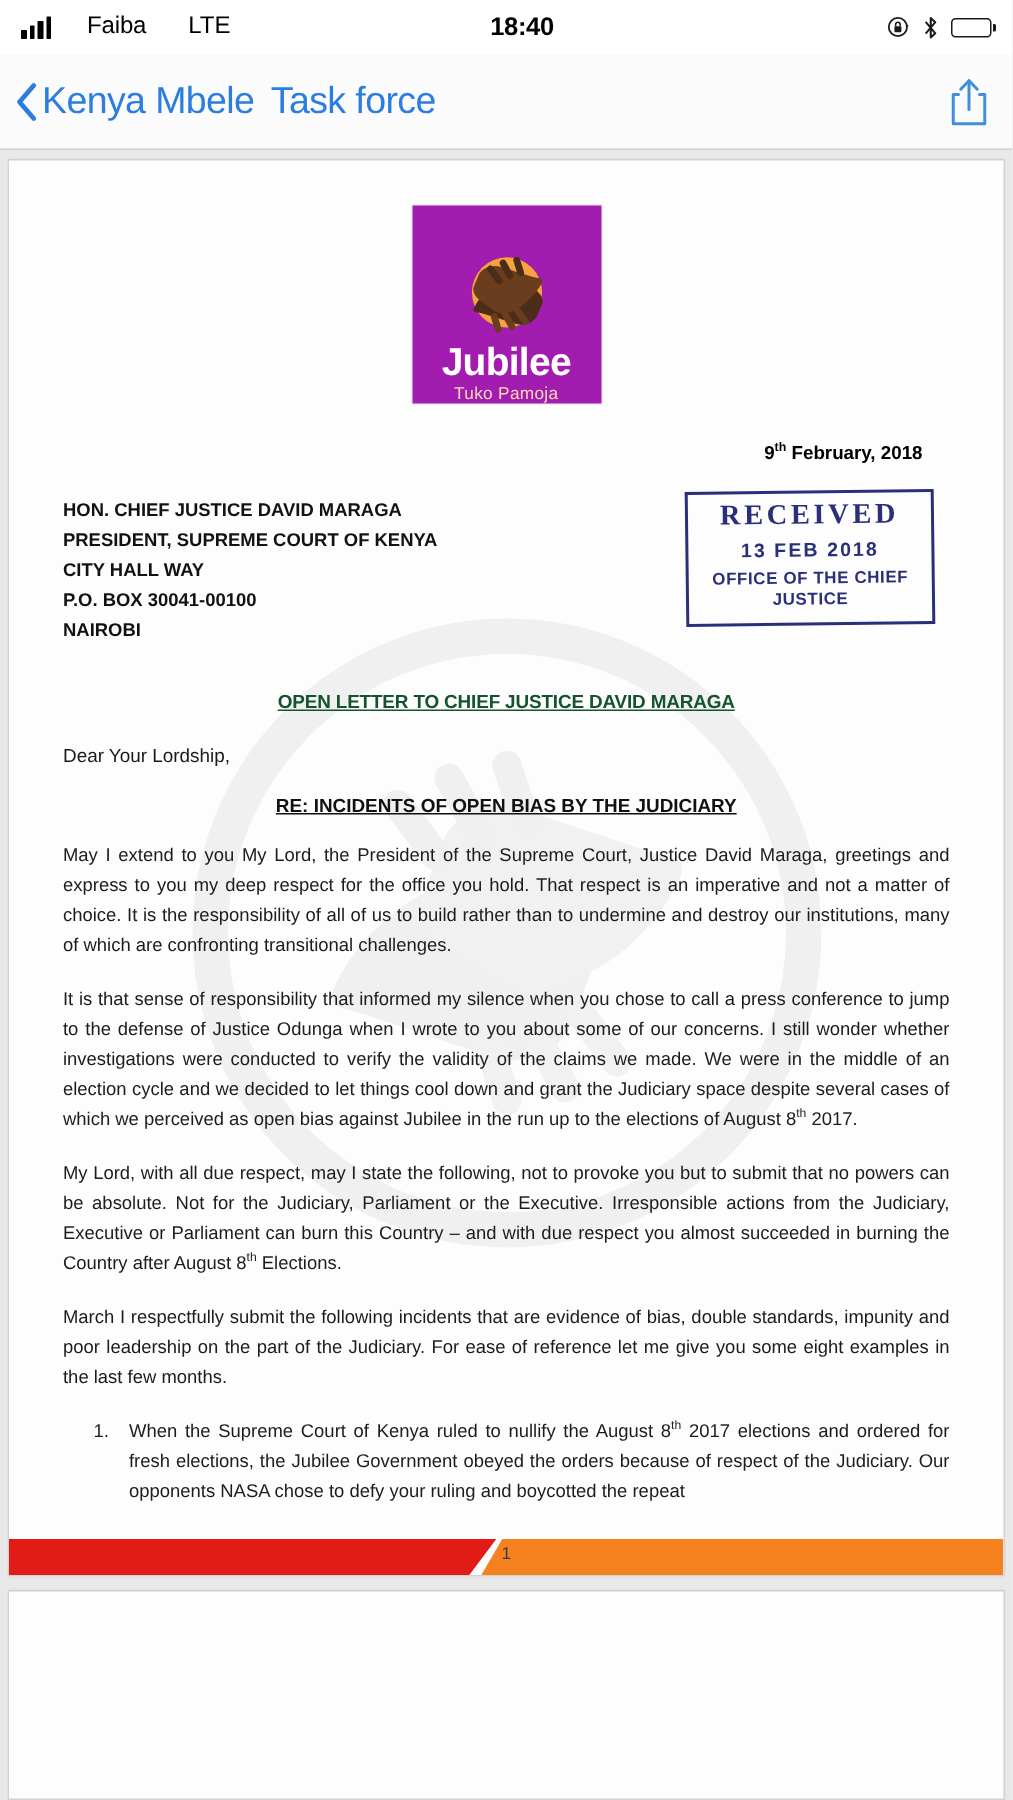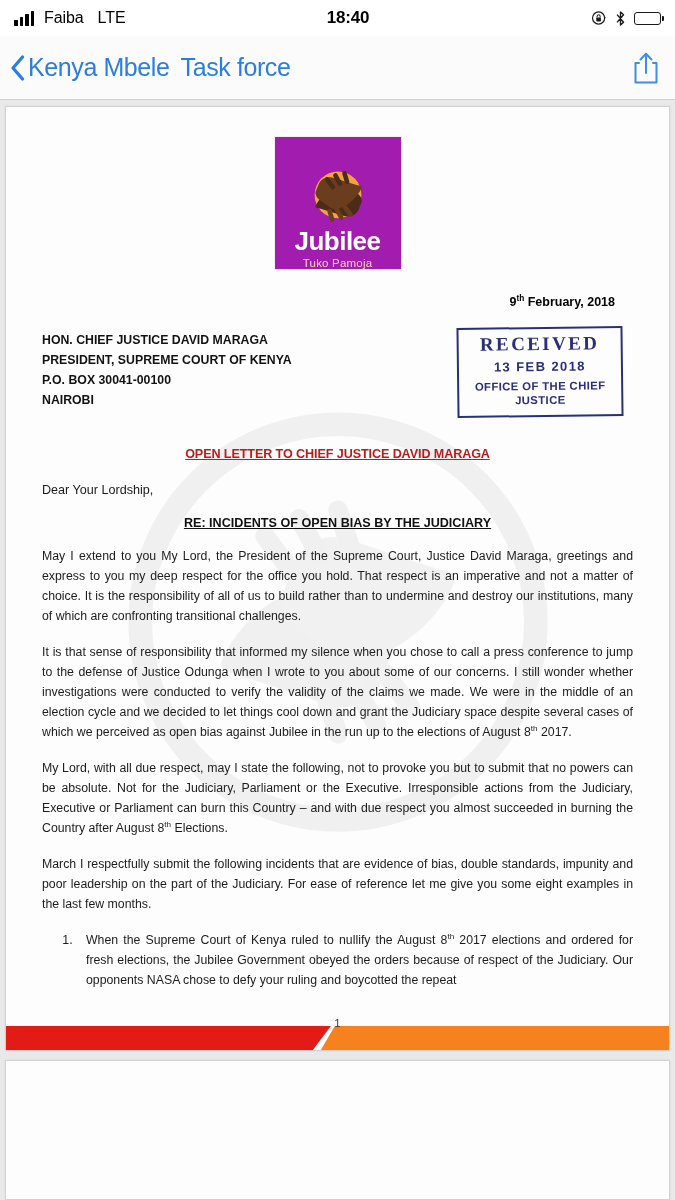--- a/index.html
+++ b/index.html
@@ -11,21 +11,21 @@
   }
 
   
   .status-bar {
     height: 36px; width: 100%;
     background: #ffffff;
     display: flex; align-items: center;
     padding: 0 14px;
     position: relative;
   }
-  .sb-left { display: flex; align-items: center; gap: 10px; }
+  .sb-left { display: flex; align-items: center; gap: 24px; }
   .signal-bars { display: flex; align-items: flex-end; gap: 2px; height: 15px; }
   .signal-bars i { width: 3.5px; background: #000; display: block; border-radius: .5px; }
   .signal-bars i:nth-child(1) { height: 6px; }
   .signal-bars i:nth-child(2) { height: 9px; }
   .signal-bars i:nth-child(3) { height: 12px; }
   .signal-bars i:nth-child(4) { height: 15px; }
   .carrier { font-size: 16px; color: #000; letter-spacing: -0.1px; }
   .net-type { font-size: 16px; color: #000; margin-left: 4px; }
   .sb-time {
     position: absolute; left: 0; right: 0; text-align: center;
@@ -145,21 +145,21 @@
     margin-top: 7px; line-height: 1;
   }
   .stamp-office {
     font-size: 11.3px; font-weight: bold; letter-spacing: .4px;
     margin-top: 6px; line-height: 1.28;
   }
 
   
   .doc-title {
     text-align: center; font-size: 12.6px; font-weight: bold;
-    text-decoration: underline; color: #b91c1c;
+    text-decoration: underline; color: #14532d;
     margin-top: 30px; letter-spacing: -0.1px;
   }
   .salutation { font-size: 12.6px; color: #1a1a1a; margin-top: 22px; }
   .subject {
     text-align: center; font-size: 12.6px; font-weight: bold;
     text-decoration: underline; color: #111; margin-top: 19px;
   }
   .para {
     font-size: 12.3px; color: #1c1c1c;
     text-align: justify; line-height: 1.63;
@@ -271,20 +271,21 @@
 
       <div class="date-line">
         <span>9</span><sup>th</sup>
         <span>February, 2018</span>
       </div>
 
       <div class="addr-row">
         <div class="addressee">
           <div>HON. CHIEF JUSTICE DAVID MARAGA</div>
           <div>PRESIDENT, SUPREME COURT OF KENYA</div>
+          <div>CITY HALL WAY</div>
           <div>P.O. BOX 30041-00100</div>
           <div>NAIROBI</div>
         </div>
         <div class="stamp">
           <div class="stamp-title">RECEIVED</div>
           <div class="stamp-date">13 FEB 2018</div>
           <div class="stamp-office">
             <div>OFFICE OF THE CHIEF</div>
             <div>JUSTICE</div>
           </div>

